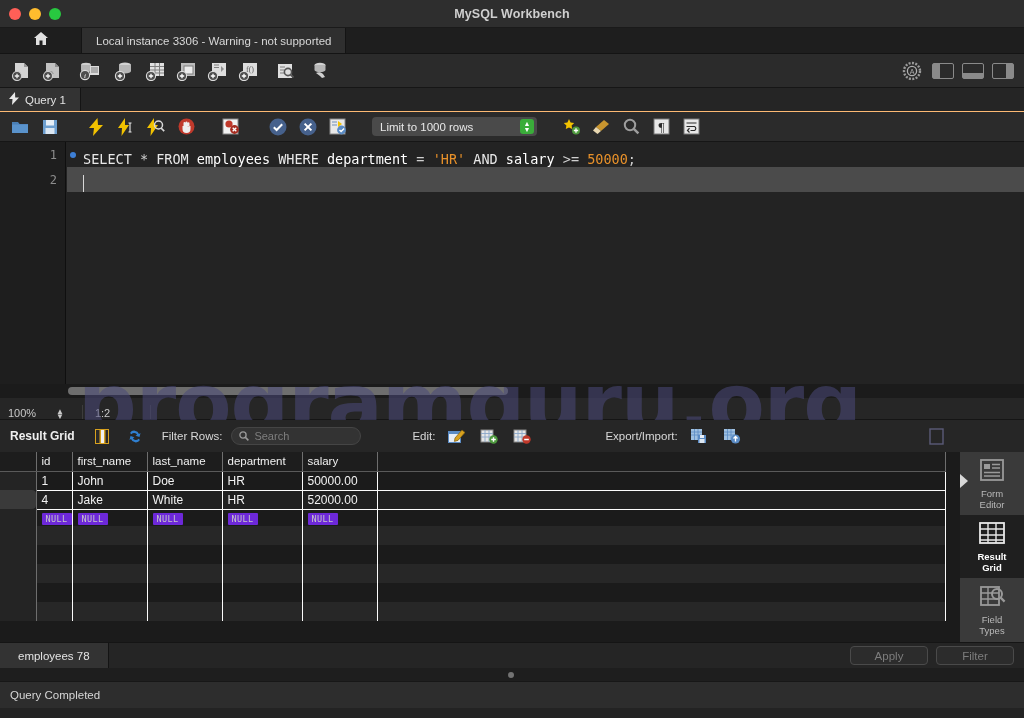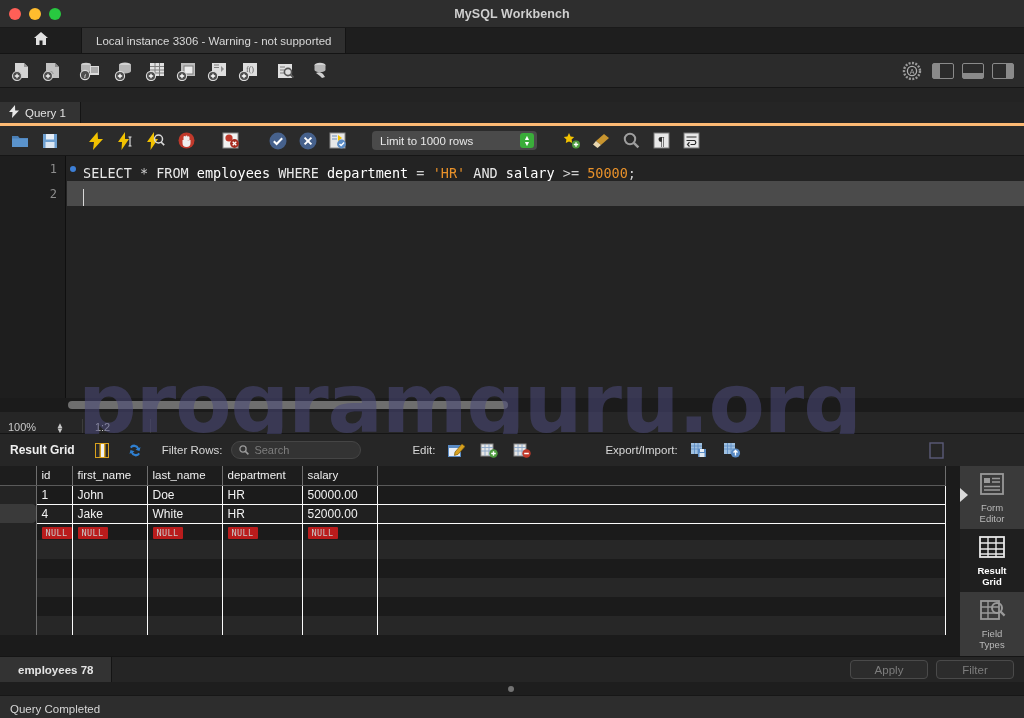--- a/index.html
+++ b/index.html
@@ -53,22 +53,21 @@
   .tb-icon { width: 24px; height: 22px; display: flex; align-items: center; justify-content: center; }
   .tb-right { position: absolute; right: 10px; display: flex; align-items: center; gap: 8px; }
   .panel-tog { width: 22px; height: 16px; border: 1.5px solid #8a8a8a; border-radius: 2px; position: relative; }
   .panel-tog.left::before { content:""; position:absolute; left:0; top:0; bottom:0; width:7px; background:#8a8a8a; }
   .panel-tog.bottom::before { content:""; position:absolute; left:0; right:0; bottom:0; height:5px; background:#8a8a8a; }
   .panel-tog.right::before { content:""; position:absolute; right:0; top:0; bottom:0; width:7px; background:#8a8a8a; }
 
   
   .query-strip {
     height: 24px; background: #252525; display: flex; align-items: stretch;
-    border-bottom: 3px solid #fdba74;
-    margin-top: 14px;
+    border-bottom: 1px solid #fdba74;
   }
   .query-tab {
     display: flex; align-items: center; gap: 6px; padding: 0 14px 0 9px;
     background: #333333; font-size: 11.5px; color: #e2e2e2;
     border-right: 1px solid #141414;
   }
 
   
   .editor-toolbar {
     height: 30px; background: #2b2b2b; display: flex; align-items: center;
@@ -158,21 +157,21 @@
     border-right: 1px solid #fbfbfb; border-bottom: 1px solid #fbfbfb;
     overflow: hidden; white-space: nowrap;
   }
   tr.data-row td { background: #1b1b1b; }
   tr.data-row.selected td { background: #202020; }
   tr.null-row td {
     border-right: 1px solid #fbfbfb; border-bottom: none; background: #1b1b1b;
     height: 17px;
   }
   .null-badge {
-    display: inline-block; background: #b91c1c; color: #c8c8c8;
+    display: inline-block; background: #6d28d9; color: #c8c8c8;
     font-family: "DejaVu Sans Mono", monospace; font-size: 8.5px;
     padding: 1px 4px; border-radius: 1px; letter-spacing: .4px;
   }
   tr.empty-row td { border-right: 1px solid #fbfbfb; border-bottom: none; height: 19px; }
   tr.empty-row.alt td { background: #272727; }
   tr.empty-row td { background: #1b1b1b; }
   .rowhdr { width: 36px; border-right: 1px solid #6e6e6e !important; background: #1d1d1d !important; }
   td.rowhdr { background: #242424 !important; border-right: 1px solid #6e6e6e !important; border-bottom: none !important; }
   td.rowhdr.sel { background: #3a3a3a !important; border-radius: 0 4px 4px 0; }
 
@@ -195,21 +194,21 @@
   }
   .sp-chev { margin-top: 2px; }
 
   
   .bottom-strip {
     height: 26px; background: #252525; display: flex; align-items: stretch;
     position: relative; border-top: 1px solid #151515;
   }
   .bt-tab {
     display: flex; align-items: center; padding: 0 18px; background: #333333;
-    font-size: 11.5px; color: #e4e4e4; border-right: 1px solid #141414; font-weight: bold;
+    font-size: 11.5px; color: #e4e4e4; border-right: 1px solid #141414;
   }
   .bt-actions { position: absolute; right: 10px; top: 3px; display: flex; gap: 8px; }
   .btn {
     width: 78px; height: 19px; border: 1px solid #4a4a4a; border-radius: 4px;
     background: #2c2c2c; color: #7d7d7d; font-size: 11.5px;
     display: flex; align-items: center; justify-content: center;
   }
   .bottom-scroll { height: 13px; background: #1e1e1e; position: relative; }
   .bottom-scroll .dot {
     position: absolute; left: 508px; top: 4px; width: 6px; height: 6px;

